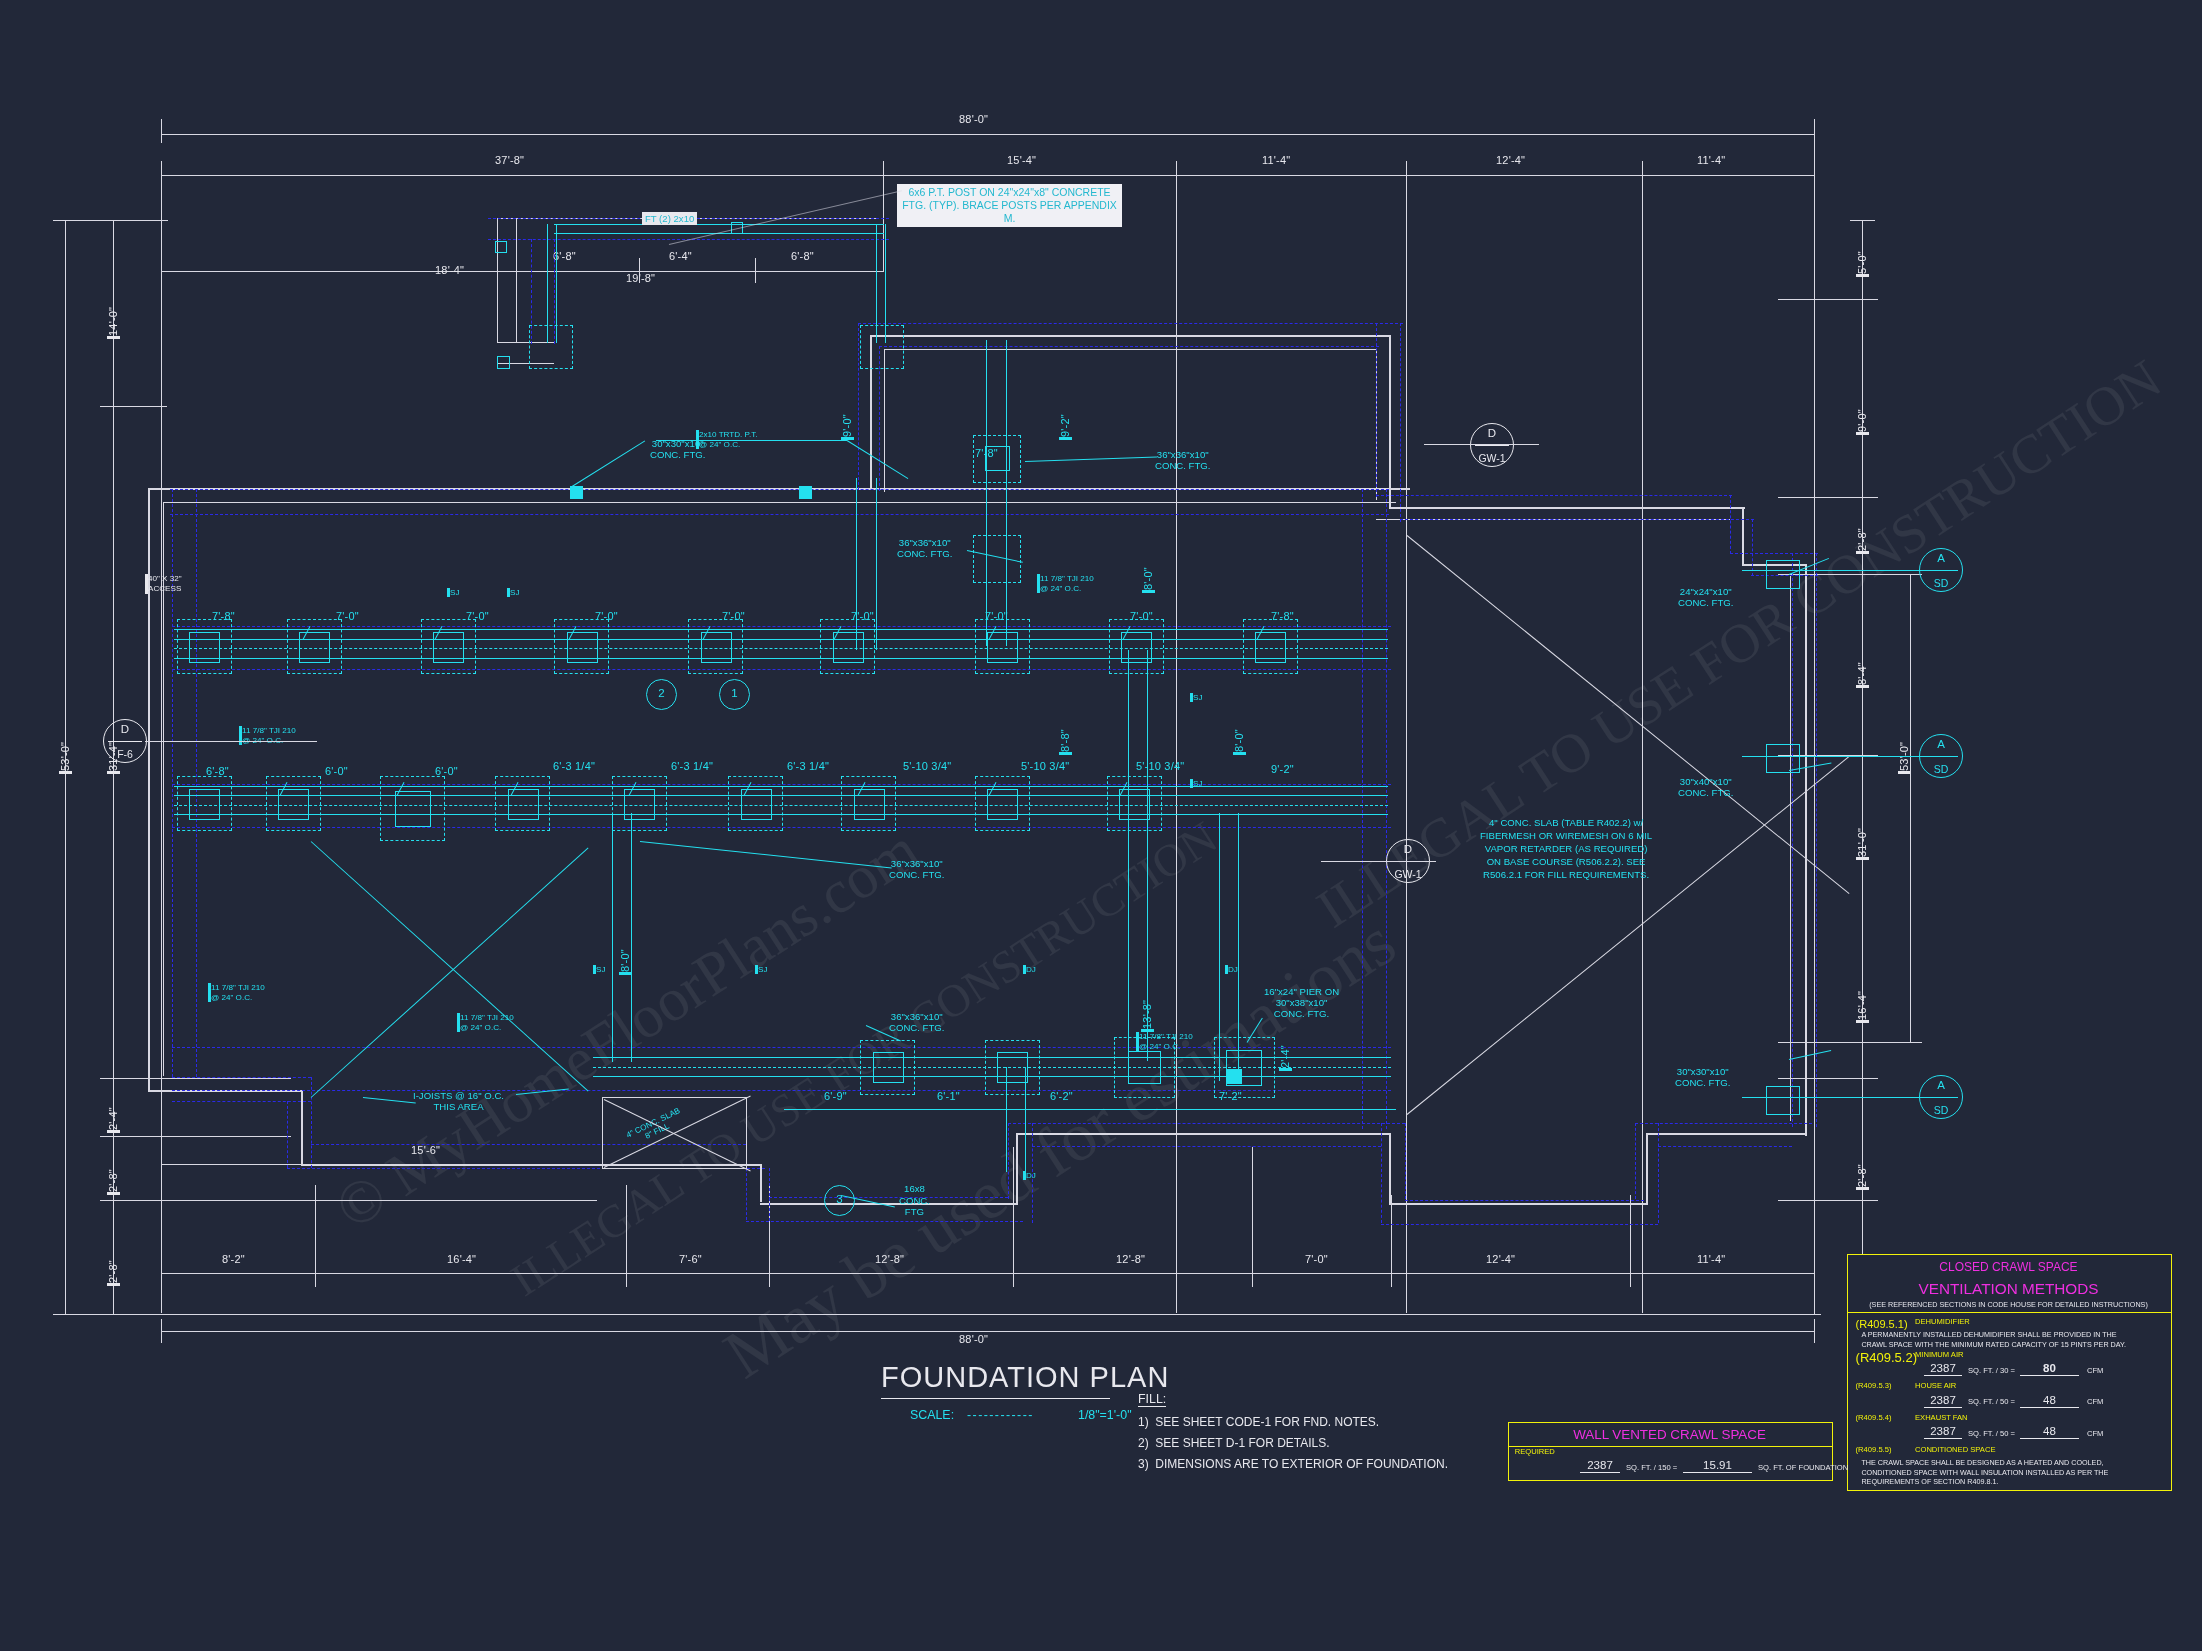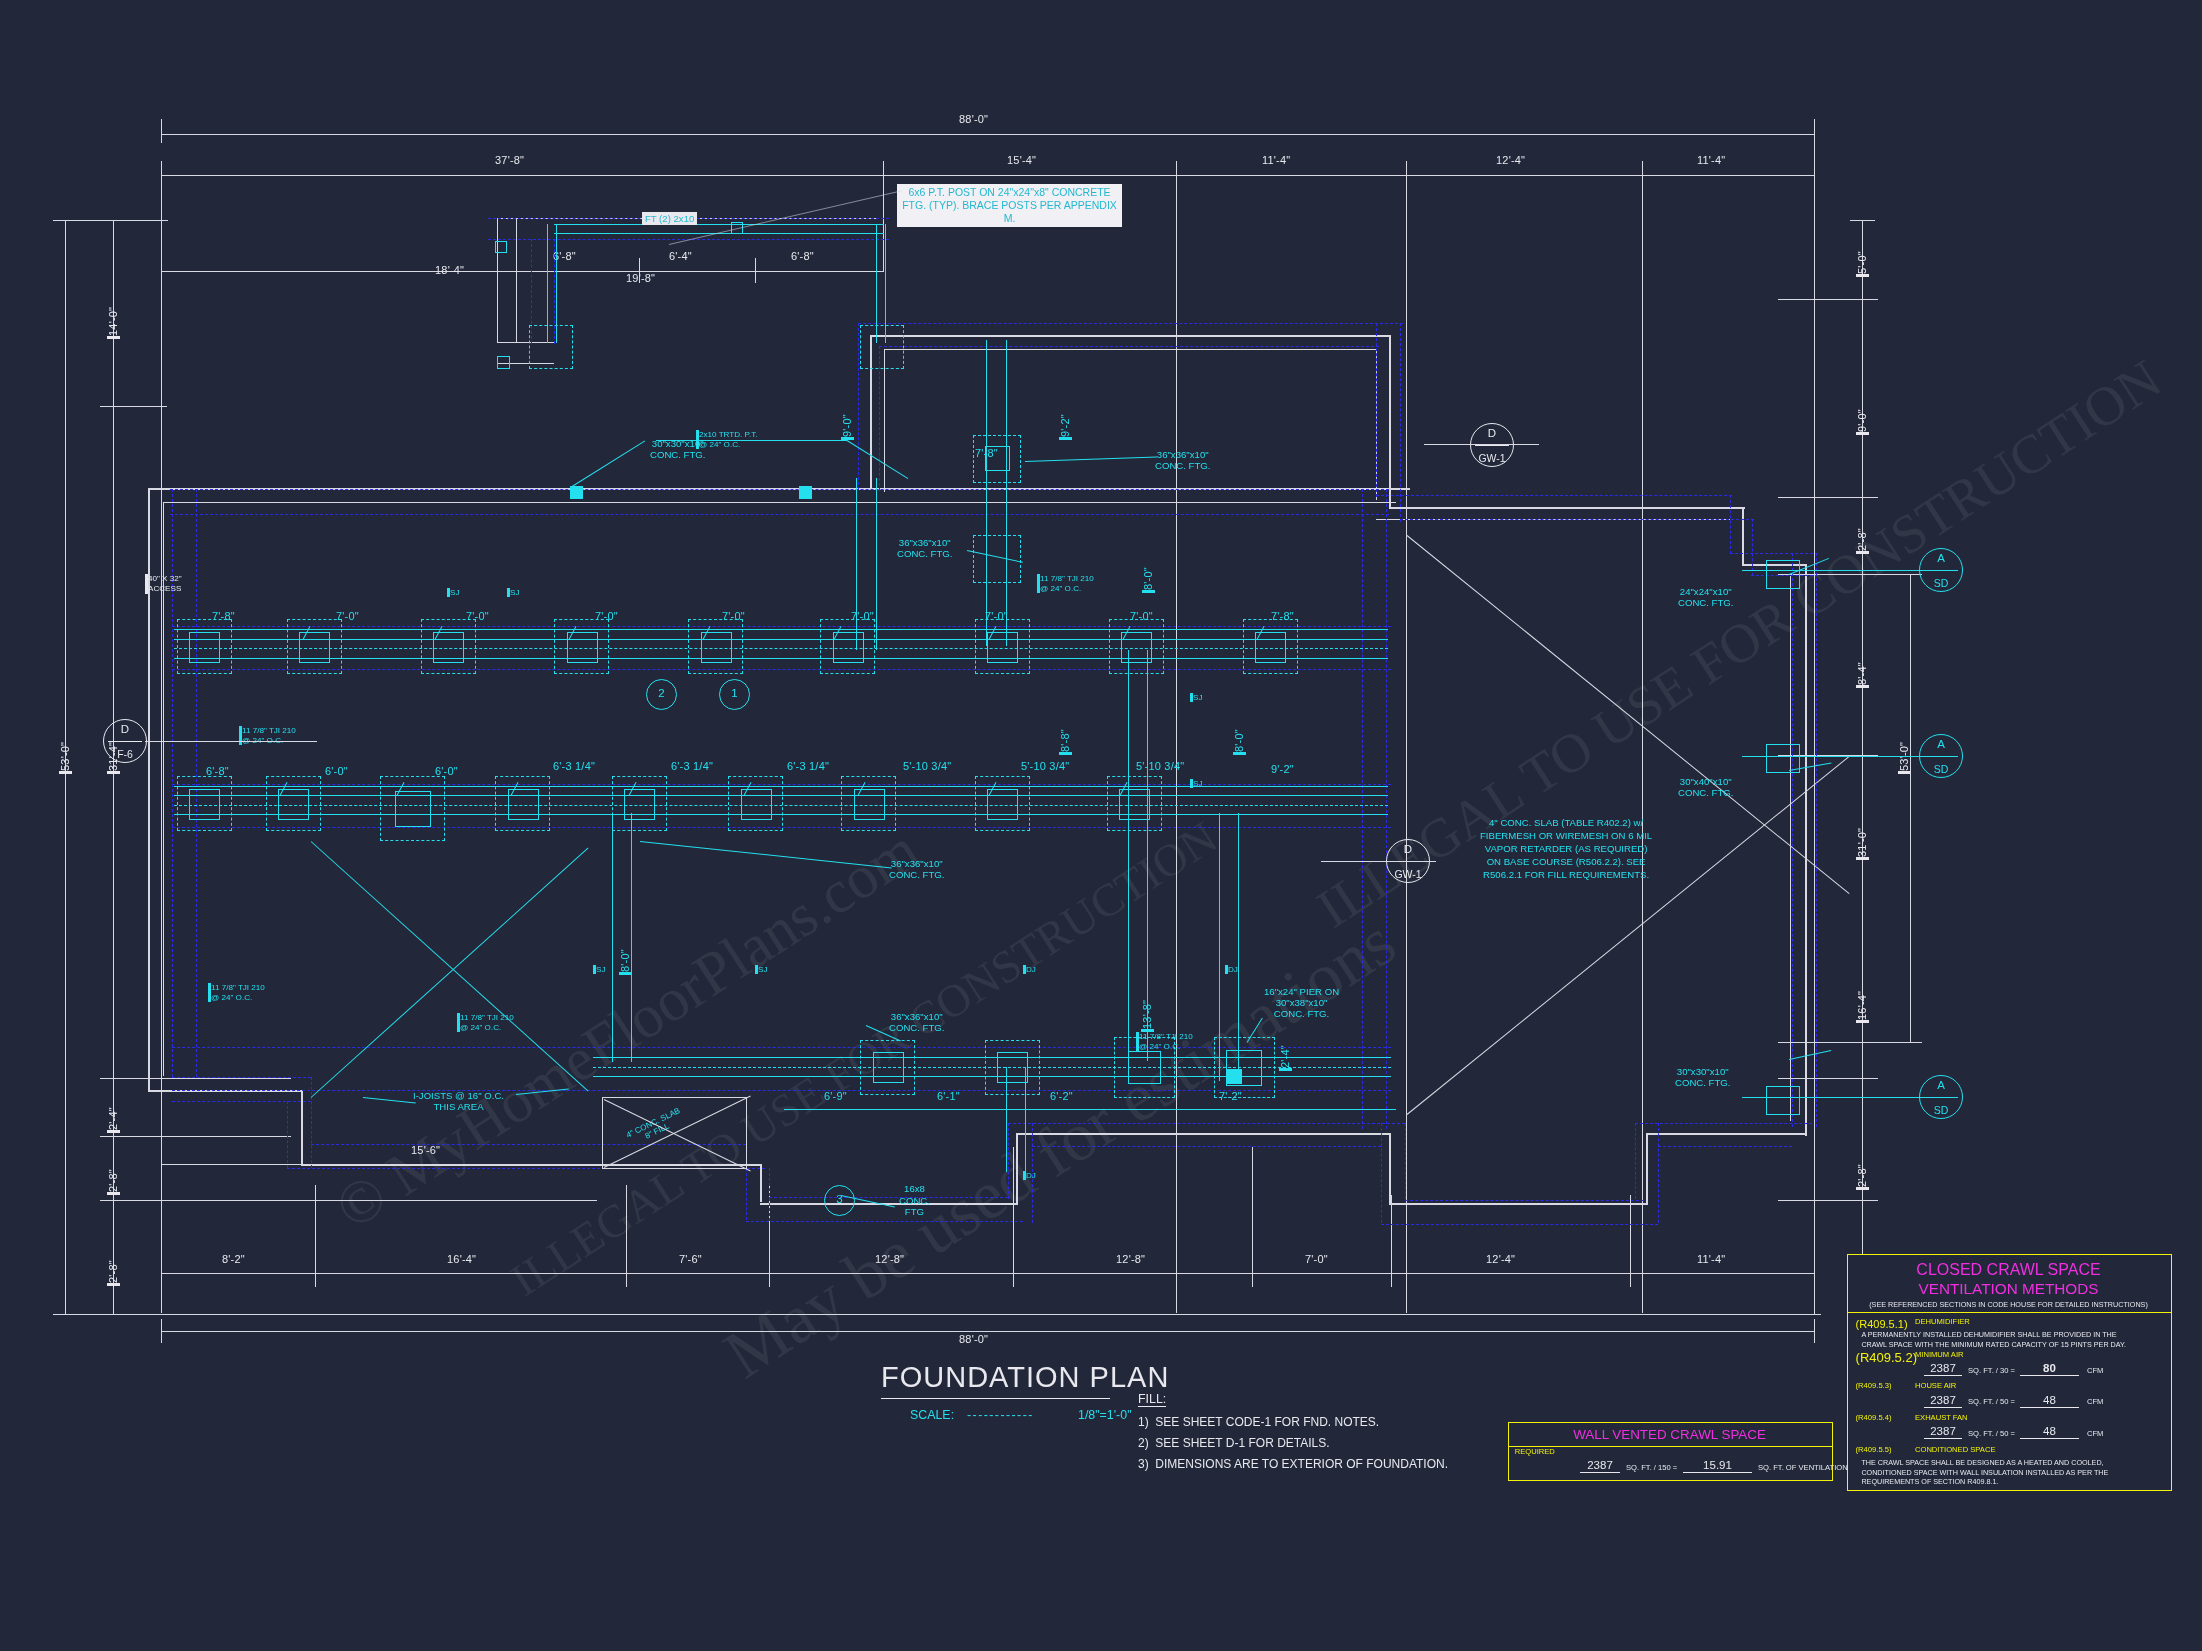--- a/index.html
+++ b/index.html
@@ -593,21 +593,21 @@
   <div class="txt cy" style="left:910px;top:1408px;font-size:12.4px;">SCALE:</div>
   <div class="txt cy" style="left:967px;top:1408px;font-size:12.4px;letter-spacing:-1px;">- - - - - - - - - - - -</div>
   <div class="txt cy" style="left:1078px;top:1408px;font-size:12.4px;">1/8"=1'-0"</div>
 
   <div class="txt wh" style="left:1138px;top:1392px;font-size:12.4px;border-bottom:1px solid #e8e8ee;">FILL:</div>
   <div class="txt wh notes" style="left:1138px;top:1413px;">1)  SEE SHEET CODE-1 FOR FND. NOTES.</div>
   <div class="txt wh notes" style="left:1138px;top:1434px;">2)  SEE SHEET D-1 FOR DETAILS.</div>
   <div class="txt wh notes" style="left:1138px;top:1455px;">3)  DIMENSIONS ARE TO EXTERIOR OF FOUNDATION.</div>
 
   <div class="ybox" style="left:1847px;top:1254px;width:325px;height:237px;">
-    <div class="txt mg" style="left:0;right:0;width:321px;top:5.7px;text-align:center;font-size:16px;">CLOSED CRAWL SPACE</div>
+    <div class="txt mg" style="left:0;right:0;width:321px;top:5.7px;text-align:center;font-size:12px;">CLOSED CRAWL SPACE</div>
     <div class="txt mg" style="left:0;right:0;width:321px;top:25px;text-align:center;font-size:15.3px;">VENTILATION METHODS</div>
     <div class="txt wh" style="left:0;width:321px;top:46px;text-align:center;font-size:7.2px;">(SEE REFERENCED SECTIONS IN CODE HOUSE FOR DETAILED INSTRUCTIONS)</div>
     <div class="ydiv" style="top:57px;"></div>
 
     <div class="txt ye" style="left:7.6px;top:63px;font-size:11px;">(R409.5.1)</div>
     <div class="txt ye" style="left:67px;top:63px;font-size:7.6px;">DEHUMIDIFIER</div>
     <div class="txt wh" style="left:13.4px;top:75px;font-size:7.2px;line-height:1.35;">A PERMANENTLY INSTALLED DEHUMIDIFIER SHALL BE PROVIDED IN THE
 CRAWL SPACE WITH THE MINIMUM RATED CAPACITY OF 15 PINTS PER DAY.</div>
 
     <div class="txt ye" style="left:7.6px;top:96px;font-size:13px;">(R409.5.2)</div>
@@ -638,17 +638,17 @@
 REQUIREMENTS OF SECTION R409.8.1.</div>
   </div>
 
   <div class="ybox" style="left:1508px;top:1422px;width:325px;height:59px;">
     <div class="txt mg" style="left:0;width:321px;top:3.8px;text-align:center;font-size:13.4px;">WALL VENTED CRAWL SPACE</div>
     <div class="ydiv" style="top:23px;"></div>
     <div class="txt ye" style="left:5.7px;top:25px;font-size:7.6px;">REQUIRED</div>
     <div class="txt wh ul" style="left:71px;top:36px;width:40px;font-size:11.5px;">2387</div>
     <div class="txt wh" style="left:117px;top:41px;font-size:7.6px;">SQ. FT. / 150 =</div>
     <div class="txt wh ul" style="left:174px;top:36px;width:69px;font-size:11.5px;">15.91</div>
-    <div class="txt wh" style="left:249px;top:41px;font-size:7.6px;">SQ. FT. OF VENTILATION</div>
+    <div class="txt wh" style="left:249px;top:41px;font-size:7.6px;">SQ. FT. OF FOUNDATION</div>
   </div>
 
 </div>
 
 
 </body></html>

